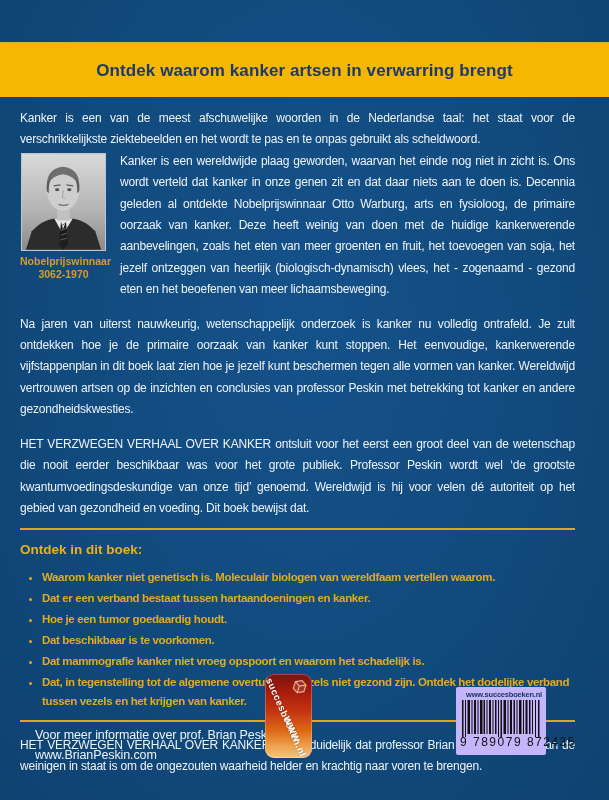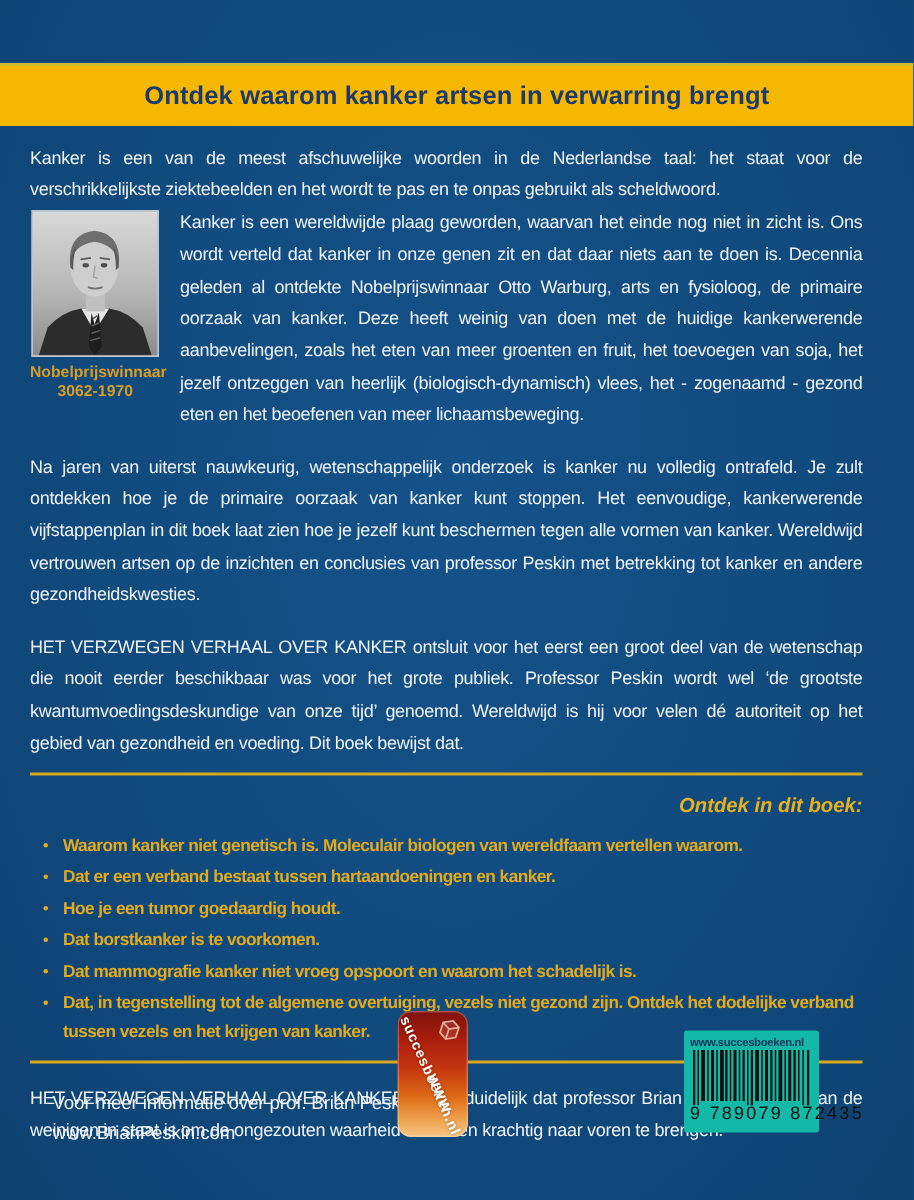--- a/index.html
+++ b/index.html
@@ -6,21 +6,21 @@
   html,body { margin:0; padding:0; }
   body {
     width:609px; height:800px; position:relative; overflow:hidden;
     background:#114a7d;
     background-image: radial-gradient(ellipse at 50% 40%, #15528a 0%, #114a7d 55%, #0e4271 100%);
     font-family:"Liberation Sans", sans-serif;
     -webkit-font-smoothing: antialiased;
   }
   .top-strip { height:42px; }
   .banner {
-    height:42px; background:#f5b700; border-top:2px solid #c8bd33;
+    height:55px; background:#f5b700; border-top:2px solid #c8bd33;
     display:flex; align-items:center; justify-content:center;
   }
   .banner-text { color:#1c3a6b; font-weight:bold; font-size:17px; letter-spacing:0.1px; }
 
   .content {
     padding:11px 34px 0 20px;
     color:#eef3f8; font-size:12px; line-height:21.4px;
     text-align:justify; letter-spacing:-0.2px;
   }
   .content p { margin:0; }
@@ -28,21 +28,21 @@
 
   .photo-float { float:left; width:87px; margin:2px 13px 2px 0; text-align:center; }
   .portrait-frame { width:85px; height:98px; border:1px solid #b9c6d4; display:block; margin:0 auto; background:#bdbdbd; }
   .caption { color:#d89d26; font-size:10.5px; line-height:13.5px; font-weight:bold; letter-spacing:0; margin-top:4px; text-align:center; }
 
   .rule {
     border:none; border-top:2px solid #d9a81e; margin:9px 0 0 0;
   }
   .book-heading {
     color:#e8b11f; font-weight:bold; font-size:13.5px; letter-spacing:0;
-    margin:9px 0 7px 0; text-align:right;font-style:italic;
+    margin:9px 0 7px 0; text-align:left;
   }
   ul.book-bullets {
     margin:0 0 6px 0; padding:0 0 0 22px;
     color:#e2ab1e; font-weight:bold; font-size:11.5px; line-height:19px;
     letter-spacing:-0.35px; text-align:left; list-style:disc outside;
   }
   ul.book-bullets li { margin:0 0 2px 0; }
 
   .closing { font-size:12px; }
 
@@ -66,22 +66,22 @@
   .logo-www {
     position:absolute; left:28px; top:40px; color:#ffffff; font-weight:bold;
     font-size:11px; letter-spacing:0.6px; white-space:nowrap;
     transform:rotate(66deg); transform-origin:left top;
     text-shadow:0 0 2px rgba(0,0,0,0.35);
   }
   .logo-cube { position:absolute; right:2px; top:3px; opacity:0.85; }
 
   .barcode-box {
     position:absolute; left:456px; top:687px; width:90px; height:68px;
-    background:#14b8a6; border-radius:2px; padding:3px 4px 2px;
-    text-align:left;
+    background:#c4b5fd; border-radius:2px; padding:3px 4px 2px;
+    text-align:right;
   }
   .barcode-label { font-size:7.5px; font-weight:bold; color:#14345c; white-space:nowrap; letter-spacing:-0.2px; line-height:9px; }
   .barcode-bars { display:block; margin:1px auto 0; }
   .barcode-number { font-size:12px; color:#111; letter-spacing:1.5px; line-height:10px; white-space:nowrap; }
 </style>
 </head>
 <body>
 
 <div class="top-strip"></div>
 
@@ -129,21 +129,21 @@
   <p class="para-gap">HET VERZWEGEN VERHAAL OVER KANKER ontsluit voor het eerst een groot deel van de wetenschap die nooit eerder beschikbaar was voor het grote publiek. Professor Peskin wordt wel ‘de grootste kwantumvoedingsdeskundige van onze tijd’ genoemd. Wereldwijd is hij voor velen dé autoriteit op het gebied van gezondheid en voeding. Dit boek bewijst dat.</p>
 
   <hr class="rule">
 
   <div class="book-heading">Ontdek in dit boek:</div>
 
   <ul class="book-bullets">
     <li>Waarom kanker niet genetisch is. Moleculair biologen van wereldfaam vertellen waarom.</li>
     <li>Dat er een verband bestaat tussen hartaandoeningen en kanker.</li>
     <li>Hoe je een tumor goedaardig houdt.</li>
-    <li>Dat borstkanker is te voorkomen.</li>
+    <li>Dat beschikbaar is te voorkomen.</li>
     <li>Dat mammografie kanker niet vroeg opspoort en waarom het schadelijk is.</li>
     <li>Dat, in tegenstelling tot de algemene overtuiging, vezels niet gezond zijn. Ontdek het dodelijke verband tussen vezels en het krijgen van kanker.</li>
   </ul>
 
   <hr class="rule">
 
   <p class="closing para-gap">HET VERZWEGEN VERHAAL OVER KANKER maakt duidelijk dat professor Brian Peskin als een van de weinigen in staat is om de ongezouten waarheid helder en krachtig naar voren te brengen.</p>
 </div>
 
 <div class="footer-info">

